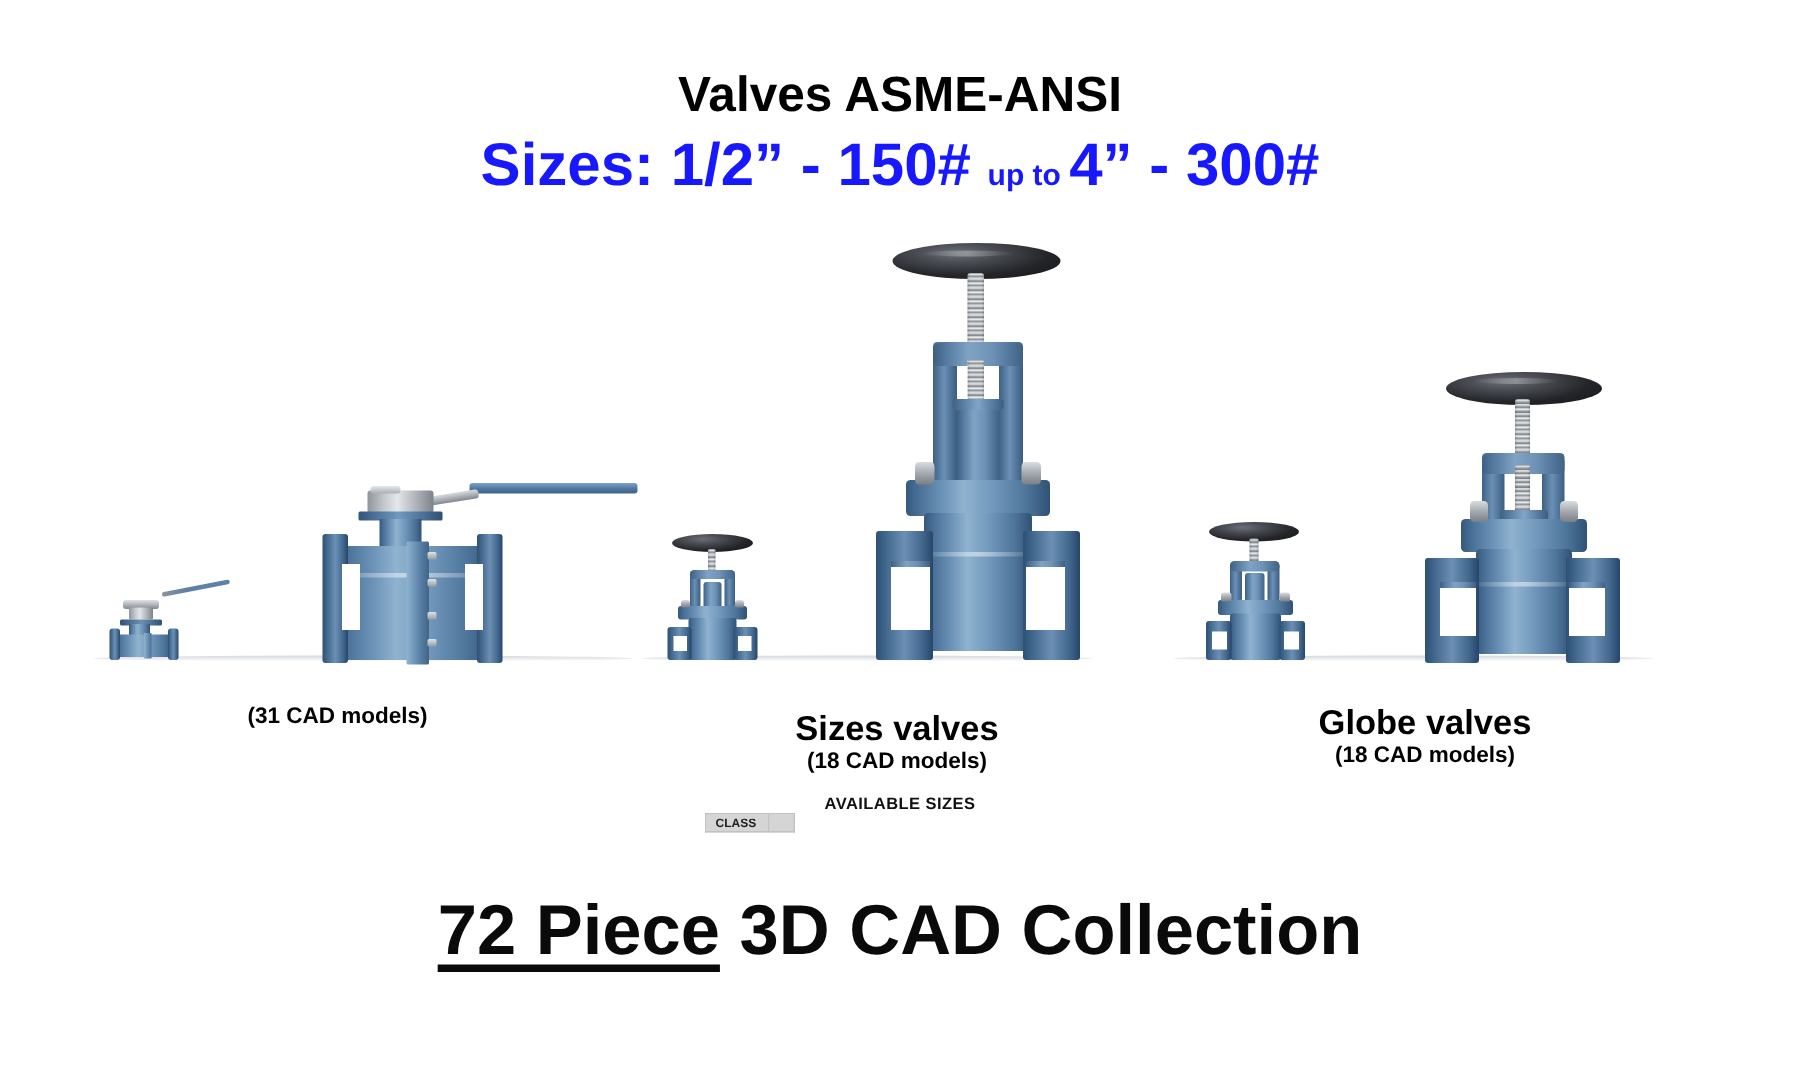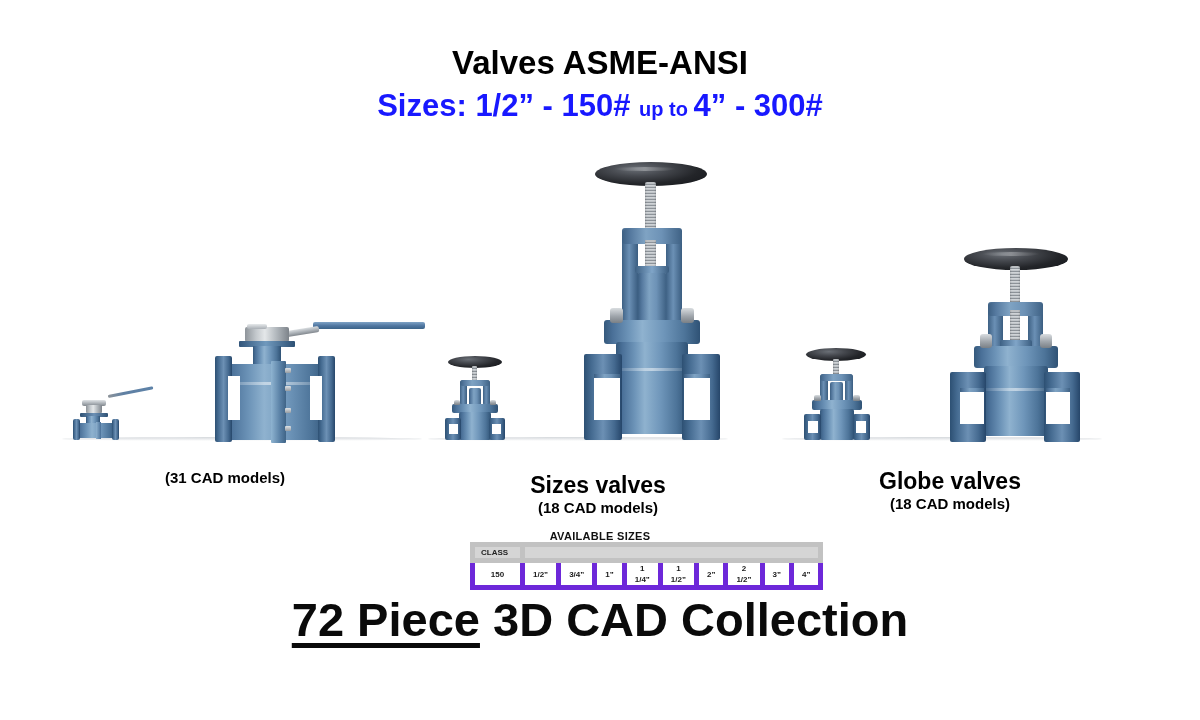--- a/index.html
+++ b/index.html
@@ -18,21 +18,21 @@
     position: absolute; left: 0; top: 44px; width: 1200px;
     text-align: center;
     font-size: 33px; font-weight: bold; color: #000000;
     letter-spacing: 0px; white-space: nowrap;
   }
   .title-sub {
     position: absolute; left: 0; top: 88px; width: 1200px;
     text-align: center; white-space: nowrap;
     color: #1818ff;
   }
-  .title-sub .big { font-size: 31px; font-weight: bold; margin-top: 15px; }
+  .title-sub .big { font-size: 40px; font-weight: bold; margin-top: 15px; }
   .title-sub .small { font-size: 20px; font-weight: bold; }
 
   
   .grp-label { position: absolute; text-align: center; white-space: nowrap; }
   .grp-label .name { font-size: 23px; font-weight: bold; color: #000; line-height: 26px; }
   .grp-label .count { font-size: 15px; font-weight: bold; color: #000; line-height: 20px; }
 
   
   .footer {
     position: absolute; left: 0; top: 592px; width: 1200px;
@@ -46,21 +46,21 @@
     position: absolute; left: 0; top: 530px; width: 1200px;
     text-align: center; font-size: 11px; font-weight: bold; color: #111; letter-spacing: .3px;
   }
   table.sizes {
     position: absolute; left: 470px; top: 542px;
     border-collapse: collapse;
     font-size: 8px; color: #1a1a1a;
     background: #fff;
   }
   table.sizes th, table.sizes td {
-    border: 5px solid #6d28d9;
+    border: 1px solid #6d28d9;
     text-align: center;
     font-weight: bold;
     height: 12px;
     padding: 0 8px;
     line-height: 11px;
   }
   table.sizes thead th { background: #d5d5d5; border-color: #c2c2c2; }
   table.sizes thead th.hdr-class { text-align: left; padding-left: 6px; color: #222; }
   table.sizes td.cls { width: 50px; background: #fff; }
   table.sizes td.sz { width: 27px; }
@@ -303,32 +303,20 @@
   <div class="tbl-title">AVAILABLE SIZES</div>
 
   <table class="sizes">
     <thead>
       <tr>
         <th class="hdr-class">CLASS</th>
         <th class="blankhdr" colspan="9"></th>
       </tr>
     </thead>
     <tbody>
-      <tr>
-        <td class="cls">150</td>
-        <td class="sz">1/2”</td>
-        <td class="sz">3/4”</td>
-        <td class="sz">1”</td>
-        <td class="sz">1 1/4”</td>
-        <td class="sz">1 1/2”</td>
-        <td class="sz">2”</td>
-        <td class="sz">2 1/2”</td>
-        <td class="sz">3”</td>
-        <td class="sz">4”</td>
-      </tr>
     </tbody>
   </table>
 
   <div class="footer">
     <span class="u">72 Piece</span><span> 3D CAD Collection</span>
   </div>
 
 </div>
 
 </body></html>

